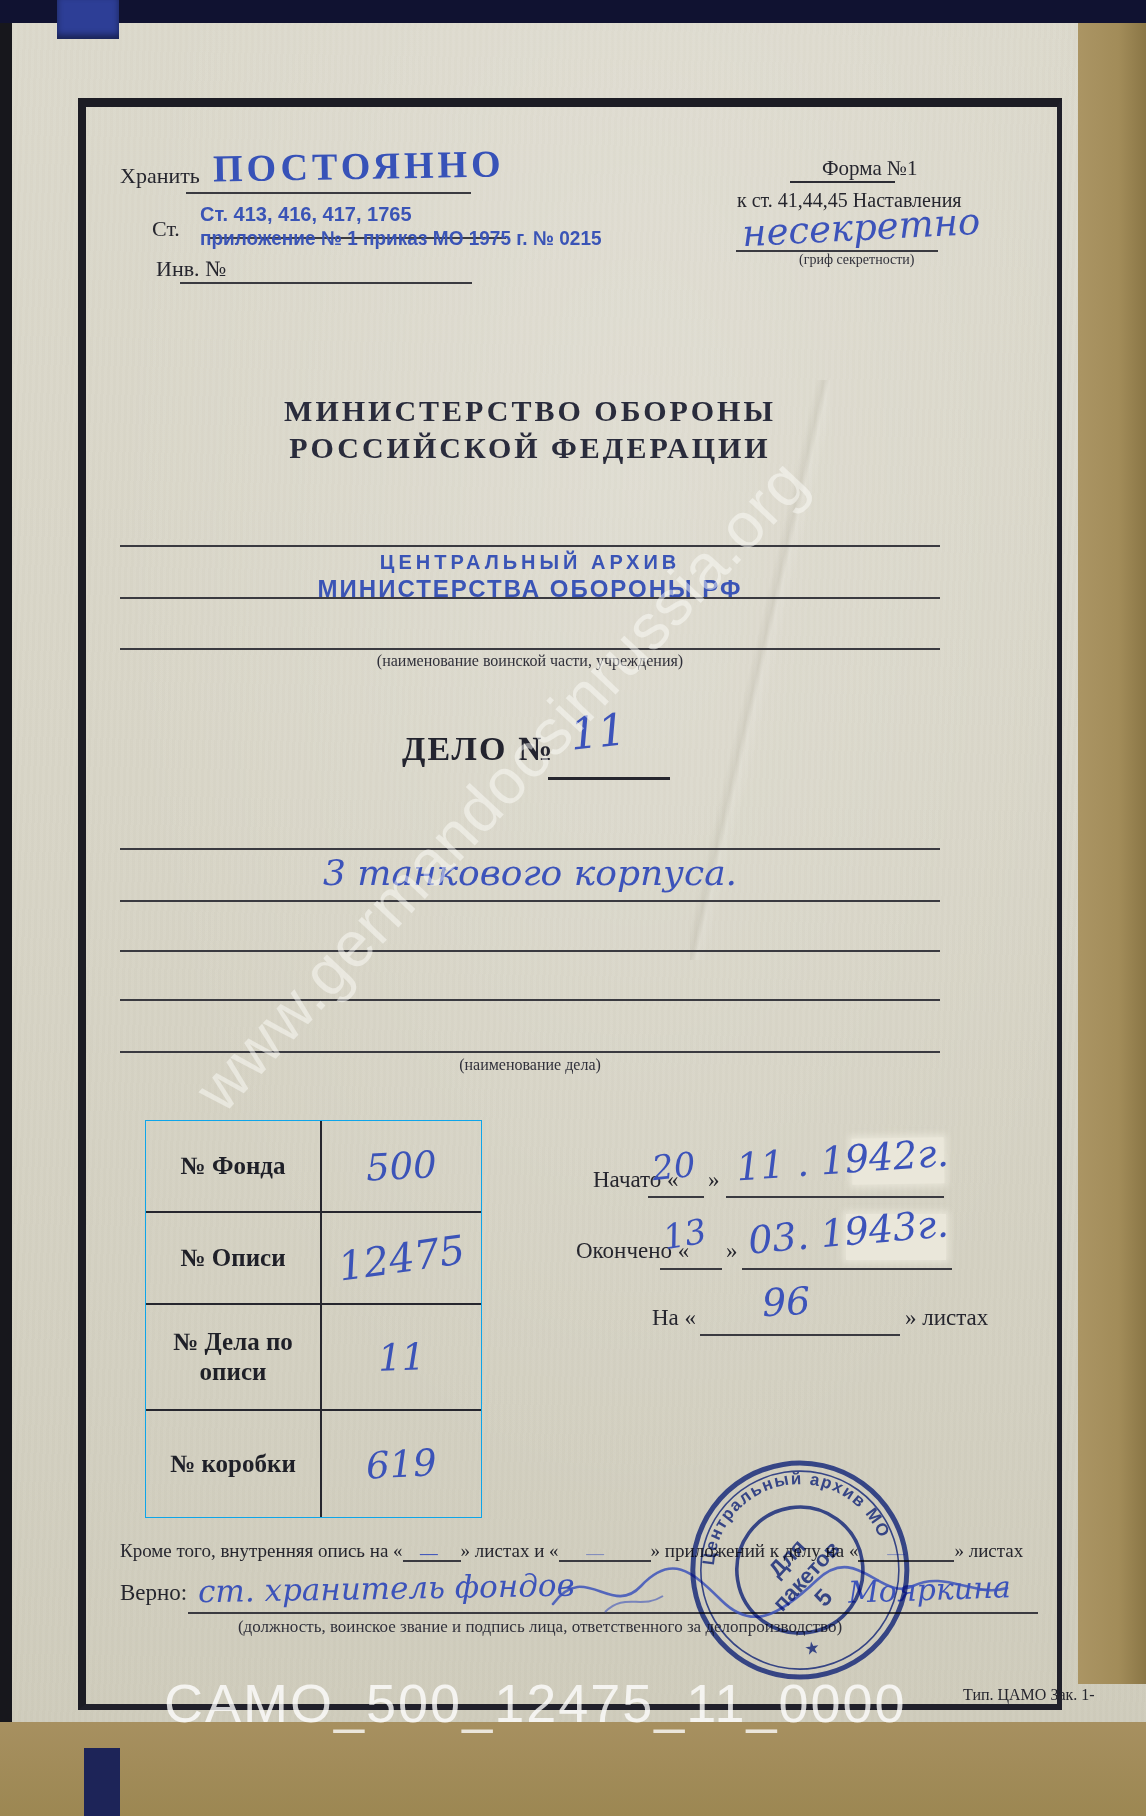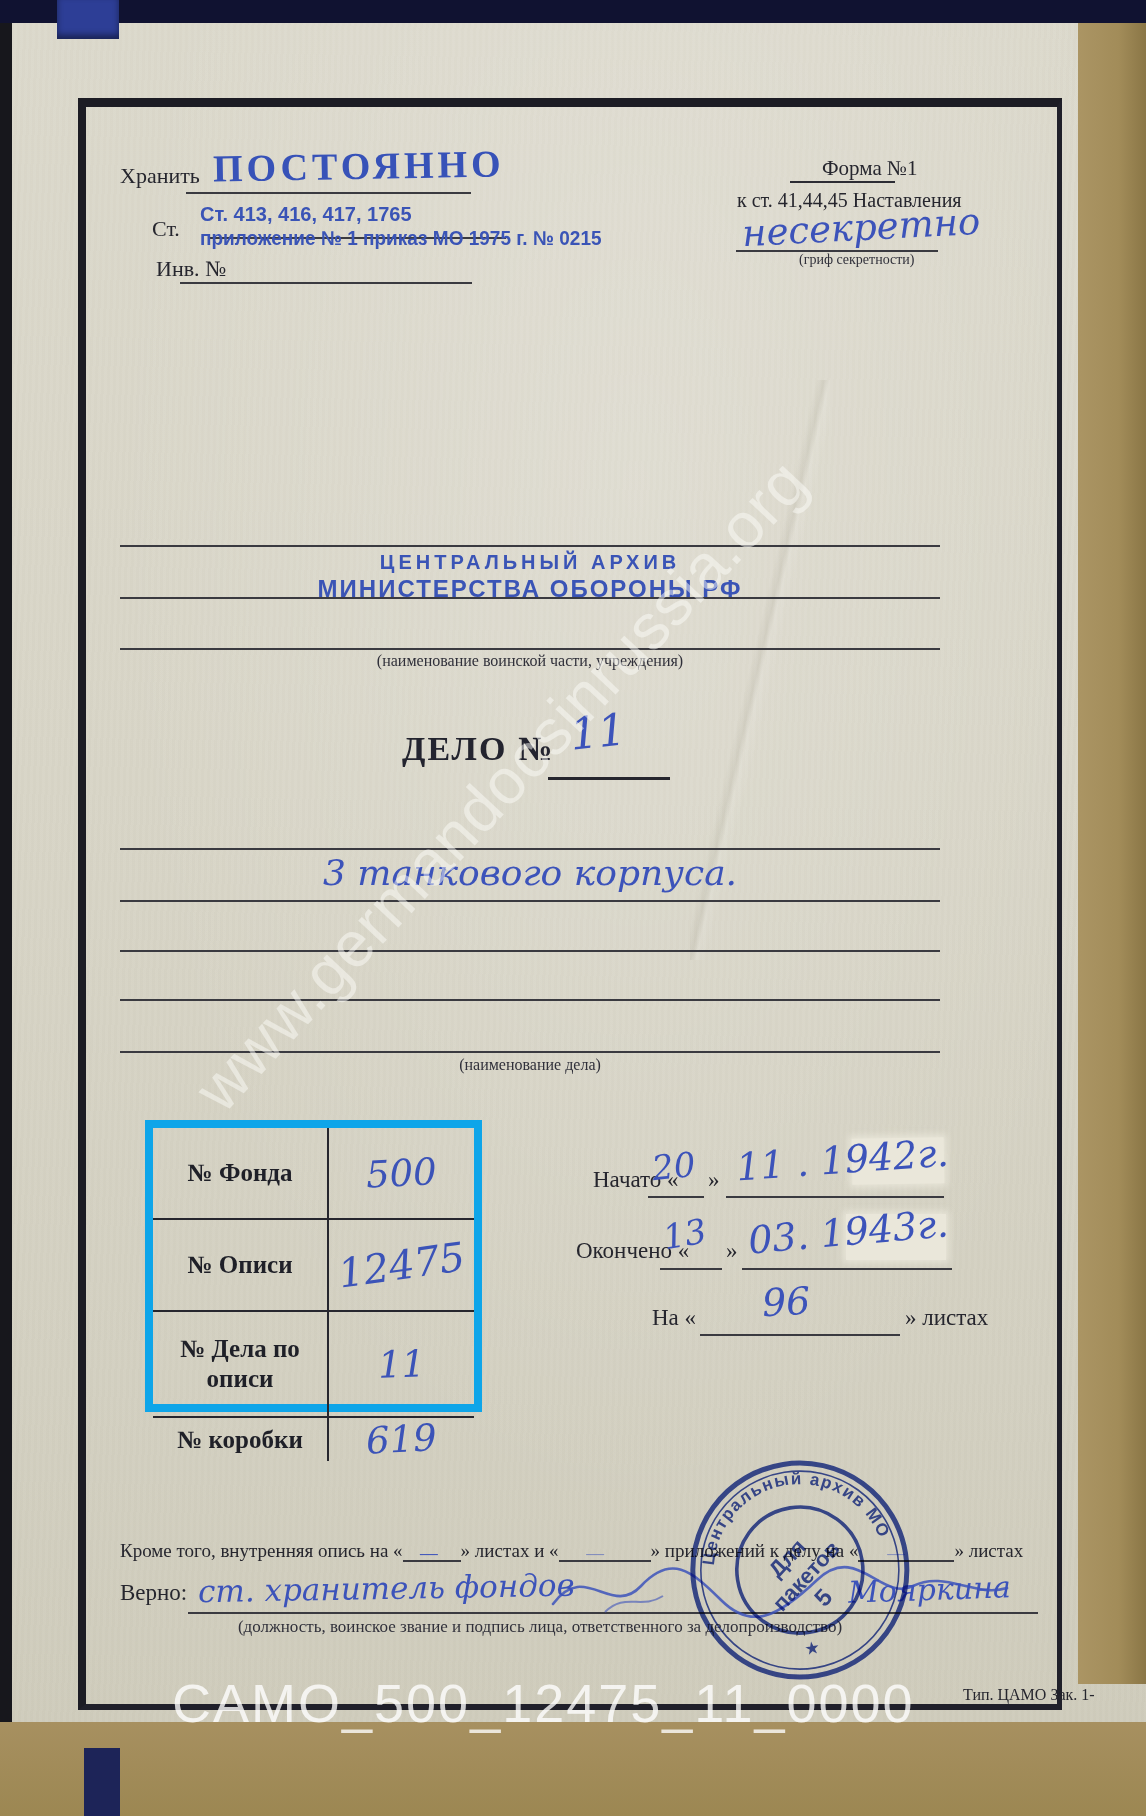--- a/index.html
+++ b/index.html
@@ -28,42 +28,42 @@
          border-right:5px solid #20202a;border-bottom:6px solid #20202a;}
   
   .abs{position:absolute;}
   .rule{position:absolute;height:2px;background:#3a3a40;}
   .printed{font-family:"Liberation Serif",serif;color:#26262e;}
   .cap{font-family:"Liberation Serif",serif;color:#30303a;}
   .stampblue{font-family:"Liberation Sans",sans-serif;font-weight:bold;color:#3a54b6;}
   .hw{font-family:"DejaVu Serif",serif;font-style:italic;color:#3c53ba;}
   .center-col{position:absolute;left:120px;width:820px;text-align:center;}
   
-  .registry{position:absolute;left:145px;top:1120px;width:337px;height:292px;box-sizing:border-box;
-            border:8px solid #0ea5e9;display:grid;grid-template-columns:176px 1fr;
+  .registry{position:absolute;left:145px;top:1120px;width:337px;height:398px;box-sizing:border-box;
+            border:1px solid #0ea5e9;display:grid;grid-template-columns:176px 1fr;
             grid-template-rows:92px 92px 106px 1fr;}
   .registry .cell{display:flex;align-items:center;justify-content:center;text-align:center;
             border-bottom:2px solid #26262e;box-sizing:border-box;}
   .registry .lab{border-right:2px solid #26262e;font-weight:bold;font-size:25px;line-height:1.2;
             font-family:"Liberation Serif",serif;color:#1f2028;padding:0 16px;}
   .registry .val{font-family:"DejaVu Serif",serif;font-style:italic;font-size:37px;color:#3b53b8;}
   .registry .row4{border-bottom:none;}
   .v0{transform:rotate(-3deg);} .v1{transform:rotate(-8deg);font-size:40px;}
   .v2{transform:rotate(-2deg);} .v3{transform:rotate(-3deg);}
   
   .extra-line{position:absolute;left:120px;top:1540px;width:930px;display:flex;align-items:flex-end;
             font-size:19px;color:#26262e;white-space:nowrap;}
   .blank{position:relative;border-bottom:2px solid #3a3a40;align-self:stretch;}
   .blank .dash{position:absolute;left:30%;top:2px;color:#3d53bb;font-size:20px;font-style:italic;}
   
   .patch{position:absolute;background:#eae7da;box-shadow:0 0 7px 3px rgba(234,231,218,.85);}
   .wm-diagonal{position:absolute;left:180px;top:1075px;transform:rotate(-47deg);transform-origin:0 0;
             font-family:"Liberation Sans",sans-serif;font-size:64px;letter-spacing:1px;
             color:rgba(252,252,247,.5);white-space:nowrap;pointer-events:none;}
-  .wm-bottom{position:absolute;left:172px;top:1672px;font-family:"Liberation Sans",sans-serif;
+  .wm-bottom{position:absolute;left:164px;top:1672px;font-family:"Liberation Sans",sans-serif;
             font-size:54px;letter-spacing:2px;color:rgba(255,255,255,.78);white-space:nowrap;
             pointer-events:none;}
   .stamp-wrap{position:absolute;left:688px;top:1456px;width:225px;height:230px;
             transform:rotate(-9deg);mix-blend-mode:multiply;opacity:.92;}
   .sig-wrap{position:absolute;left:545px;top:1552px;width:480px;height:80px;}
 </style>
 </head>
 <body>
 
 <div id="page">
@@ -92,20 +92,24 @@
   <div class="abs printed" style="left:120px;top:256px;font-size:22px;margin-left:36px;">Инв. №</div>
   <div class="rule" style="left:180px;top:282px;width:292px;"></div>
 
   <div class="abs printed" style="left:798px;top:156px;font-size:21px;margin-left:24px;">Форма №1</div>
   <div class="rule" style="left:790px;top:181px;width:105px;height:2px;background:#2c2c34;"></div>
   <div class="abs printed" style="left:737px;top:189px;font-size:20px;">к ст. 41,44,45 Наставления</div>
   <div class="abs hw" style="left:742px;top:206px;font-size:37px;transform:rotate(-3deg);">несекретно</div>
   <div class="rule" style="left:736px;top:250px;width:202px;"></div>
   <div class="abs cap" style="left:799px;top:252px;font-size:14px;">(гриф секретности)</div>
 
+  <div class="center-col" style="top:392px;font-weight:bold;font-size:30px;letter-spacing:3px;color:#2a2c3c;line-height:37px;">
+    <div>МИНИСТЕРСТВО ОБОРОНЫ</div>
+    <div>РОССИЙСКОЙ ФЕДЕРАЦИИ</div>
+  </div>
 
   <div class="rule" style="left:120px;top:545px;width:820px;"></div>
   <div class="center-col stampblue" style="top:551px;font-size:20px;letter-spacing:4px;">ЦЕНТРАЛЬНЫЙ АРХИВ</div>
   <div class="center-col stampblue" style="top:575px;font-size:24px;letter-spacing:2px;">МИНИСТЕРСТВА ОБОРОНЫ РФ</div>
   <div class="rule" style="left:120px;top:597px;width:820px;"></div>
   <div class="rule" style="left:120px;top:648px;width:820px;"></div>
   <div class="center-col cap" style="top:652px;font-size:16px;">(наименование воинской части, учреждения)</div>
 
   <div class="abs printed" style="left:402px;top:730px;font-weight:bold;font-size:34px;letter-spacing:2px;color:#23242f;">ДЕЛО №</div>
   <div class="rule" style="left:548px;top:777px;width:122px;height:3px;background:#26262e;"></div>

